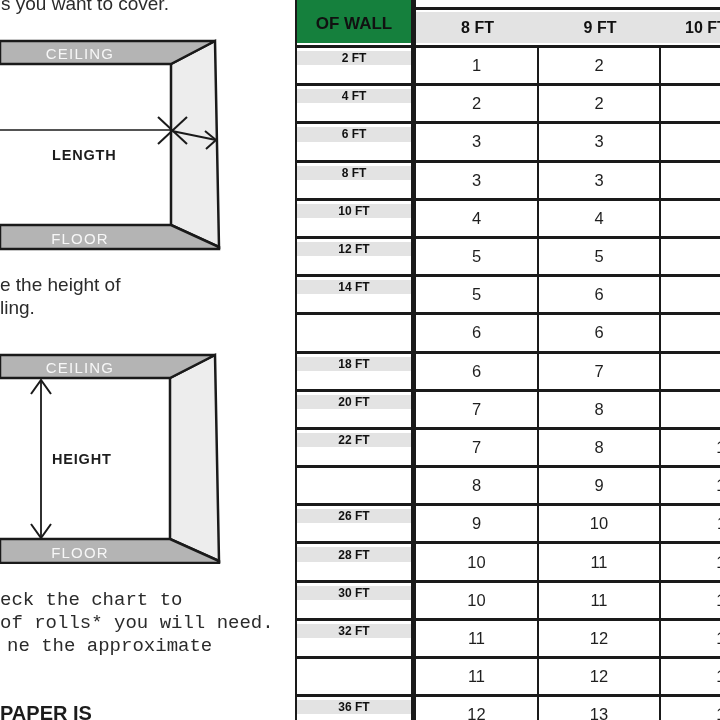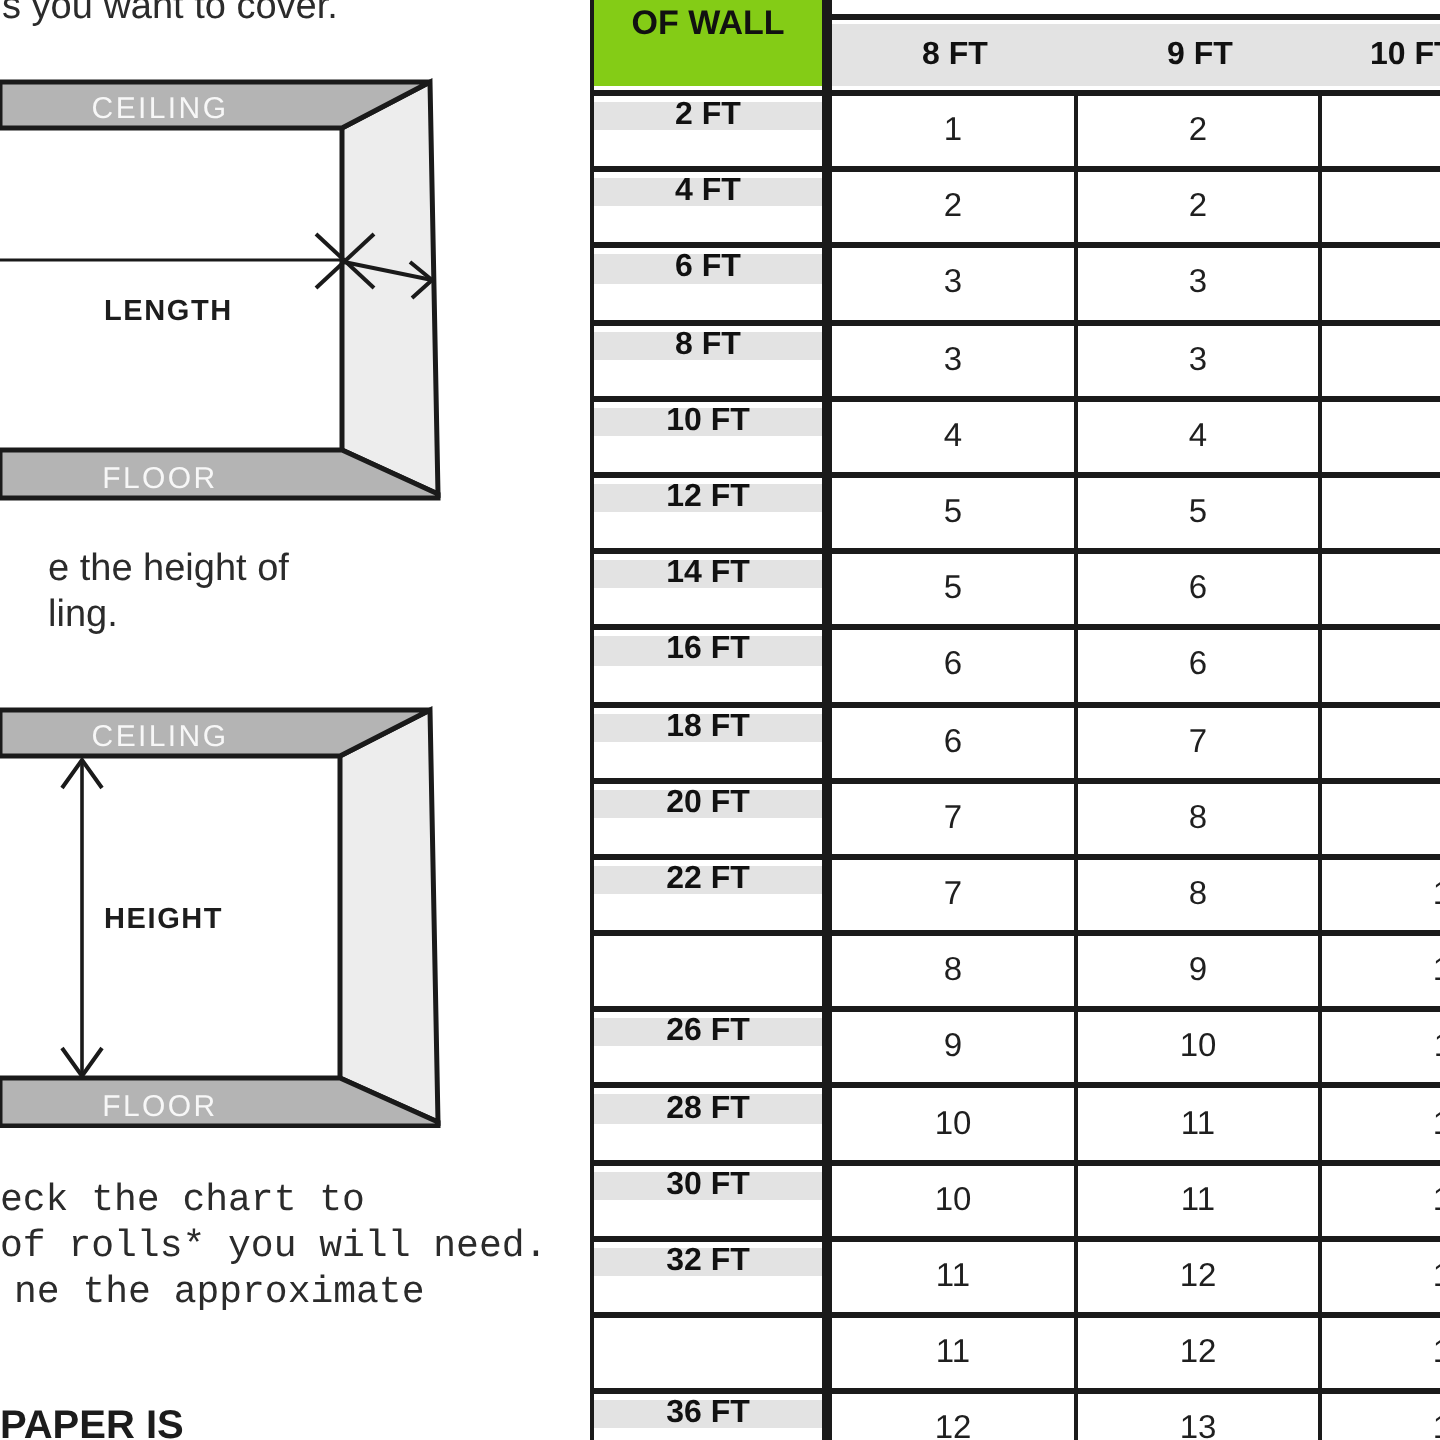--- a/index.html
+++ b/index.html
@@ -4,51 +4,51 @@
 <style>
   html,body{margin:0;padding:0;}
   body{
     width:720px;height:720px;overflow:hidden;position:relative;
     background:#ffffff;font-family:"Liberation Sans",sans-serif;color:#2b2b2b;
   }
   
   .txt{position:absolute;font-size:19px;line-height:23px;white-space:nowrap;color:#2b2b2b;}
   .txt div{height:23px;}
   #intro-text{top:-8px;left:1px;}
-  #step2-text{top:273px;left:0px;padding-left:24px;}
+  #step2-text{top:273px;left:0px;}
   #step3-text{top:589px;left:0px;font-family:Liberation Mono, monospace;}
   #step3-text div:nth-child(3){padding-left:7px;}
   #footer-text{top:702px;left:0px;font-weight:bold;font-size:20px;color:#1c1c1c;}
   
   .diagram{position:absolute;left:0;}
   #diagram-length{top:38px;}
   #diagram-height{top:352px;}
   
   .chart{position:absolute;left:295px;top:0;width:493px;height:745px;border-left:2px solid #1a1a1a;}
   .corner{
-    position:absolute;left:0;top:0;width:114px;height:43px;background:#84cc16;
-    display:flex;justify-content:center;align-items:flex-start;padding-top:2px;
+    position:absolute;left:0;top:0;width:114px;height:43px;background:#15803d;
+    display:flex;justify-content:center;align-items:flex-start;padding-top:14px;
     font-weight:bold;font-size:17px;color:#111;box-sizing:border-box;
   }
   .vthick{position:absolute;left:114px;top:0;width:5px;height:745px;background:#1a1a1a;z-index:5;}
   .sliver-line{position:absolute;left:119px;top:7px;width:374px;height:3px;background:#1a1a1a;}
   .colhead{
     position:absolute;left:119px;top:12px;width:374px;height:31px;background:#e3e3e3;
     display:flex;align-items:center;font-weight:bold;font-size:16px;color:#111;
   }
   .colhead .h{display:flex;justify-content:center;}
   .colhead .h8{width:123px;}
   .colhead .h9{width:122px;}
   .colhead .h10{width:129px;justify-content:flex-start;padding-left:24px;box-sizing:border-box;}
   .headline{position:absolute;left:0;top:45px;width:493px;height:3px;background:#1a1a1a;z-index:6;}
   .rows{position:absolute;left:0;top:48px;width:493px;}
   .row{position:relative;height:35.2px;border-bottom:3px solid #1a1a1a;display:flex;padding-left:119px;}
   .rh{
     position:absolute;left:0;top:3px;bottom:18px;width:114px;background:#e3e3e3;
-    display:flex;align-items:center;justify-content:center;font-weight:bold;font-size:16px;color:#111;
+    display:flex;align-items:center;justify-content:center;font-weight:bold;font-size:12px;color:#111;
   }
   .c{display:flex;align-items:center;justify-content:center;font-size:16.5px;color:#1f1f1f;background:#fff;}
   .c8{width:121px;border-right:2px solid #1a1a1a;}
   .c9{width:120px;border-right:2px solid #1a1a1a;}
   .c10{flex:1;}
   svg text{font-family:"Liberation Sans",sans-serif;}
   .band-label{font-size:15px;letter-spacing:1.2px;fill:#f7f7f7;}
   .dim-label{font-size:14.5px;font-weight:bold;letter-spacing:0.8px;fill:#1d1d1d;}
 </style>
 </head>
@@ -147,21 +147,20 @@
         <div class="c c9">5</div>
         <div class="c c10">6</div>
       </div>
       <div class="row">
         <div class="rh">14 FT</div>
         <div class="c c8">5</div>
         <div class="c c9">6</div>
         <div class="c c10">7</div>
       </div>
       <div class="row">
-        <div class="rh">16 FT</div>
         <div class="c c8">6</div>
         <div class="c c9">6</div>
         <div class="c c10">7</div>
       </div>
       <div class="row">
         <div class="rh">18 FT</div>
         <div class="c c8">6</div>
         <div class="c c9">7</div>
         <div class="c c10">8</div>
       </div>

